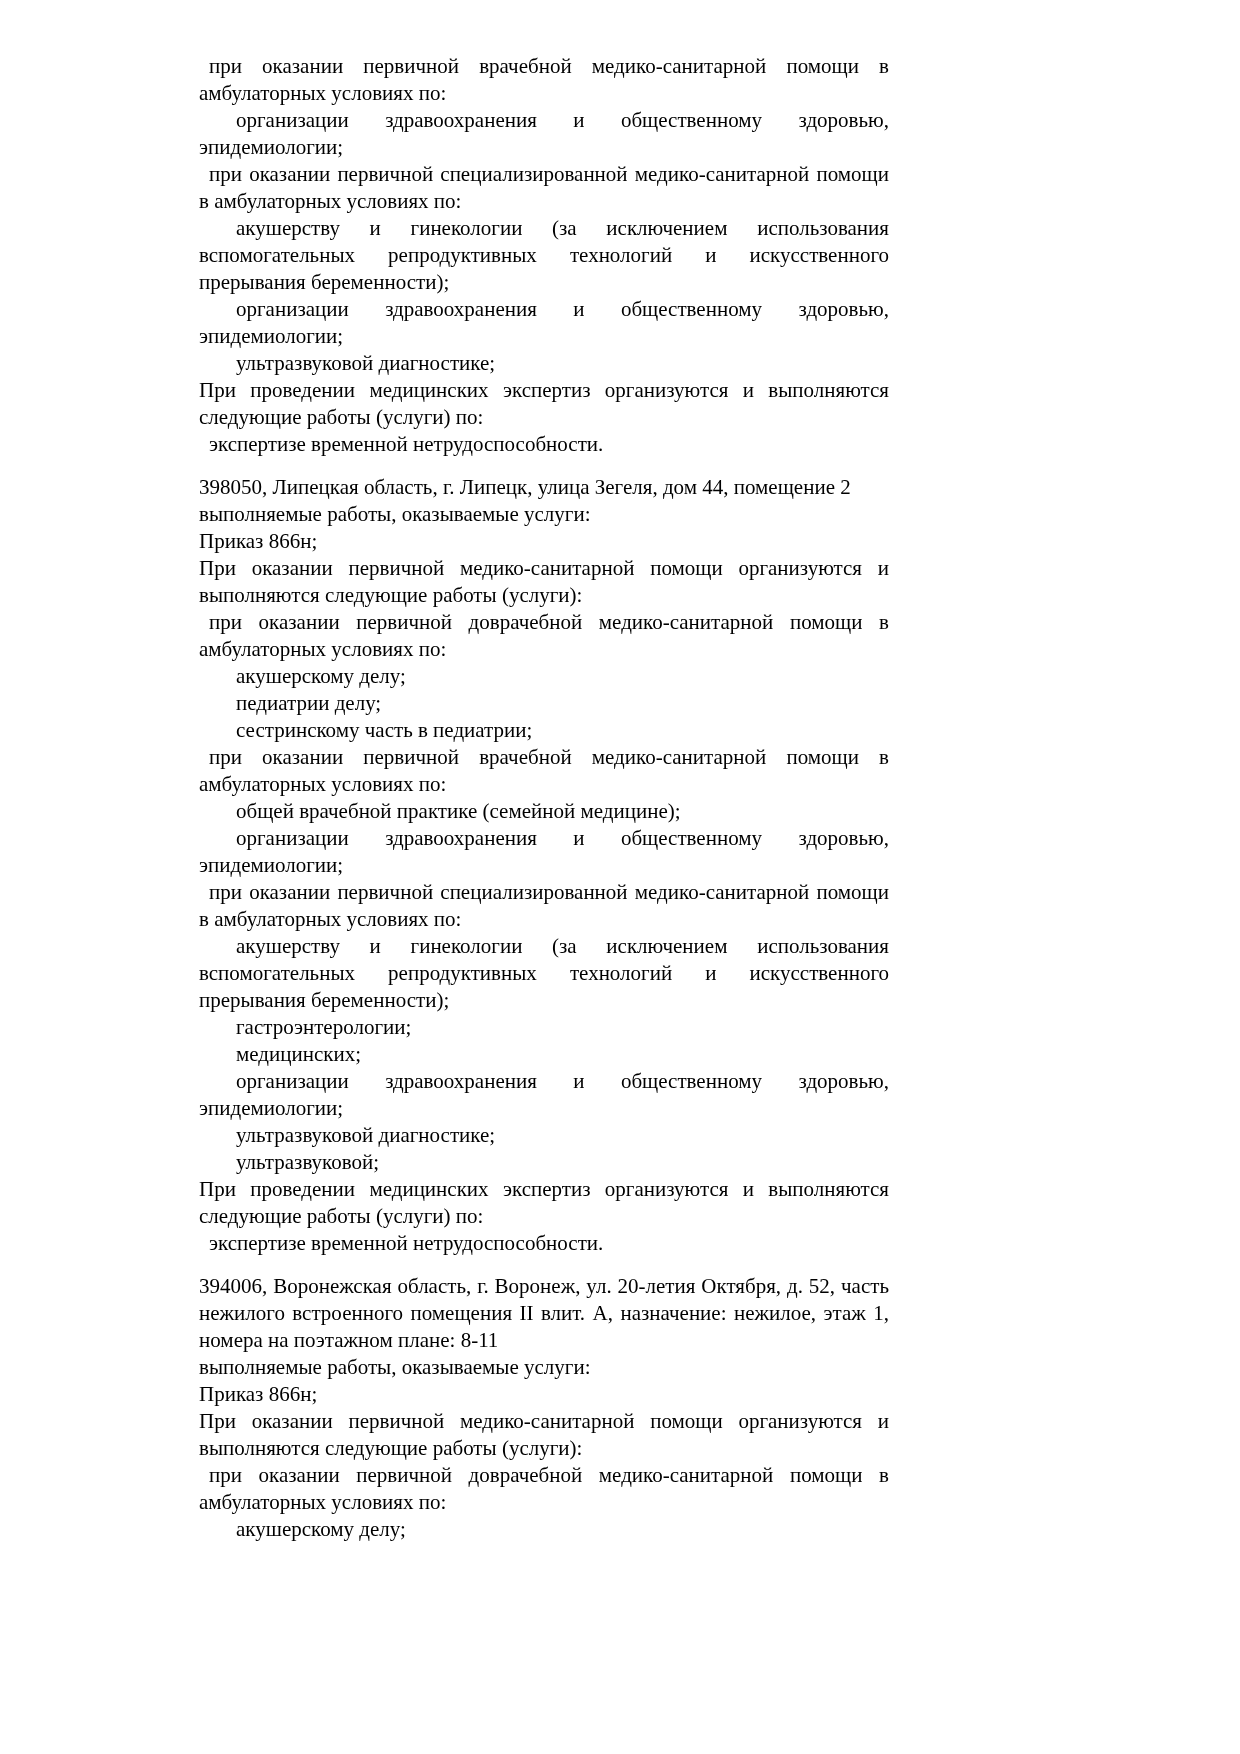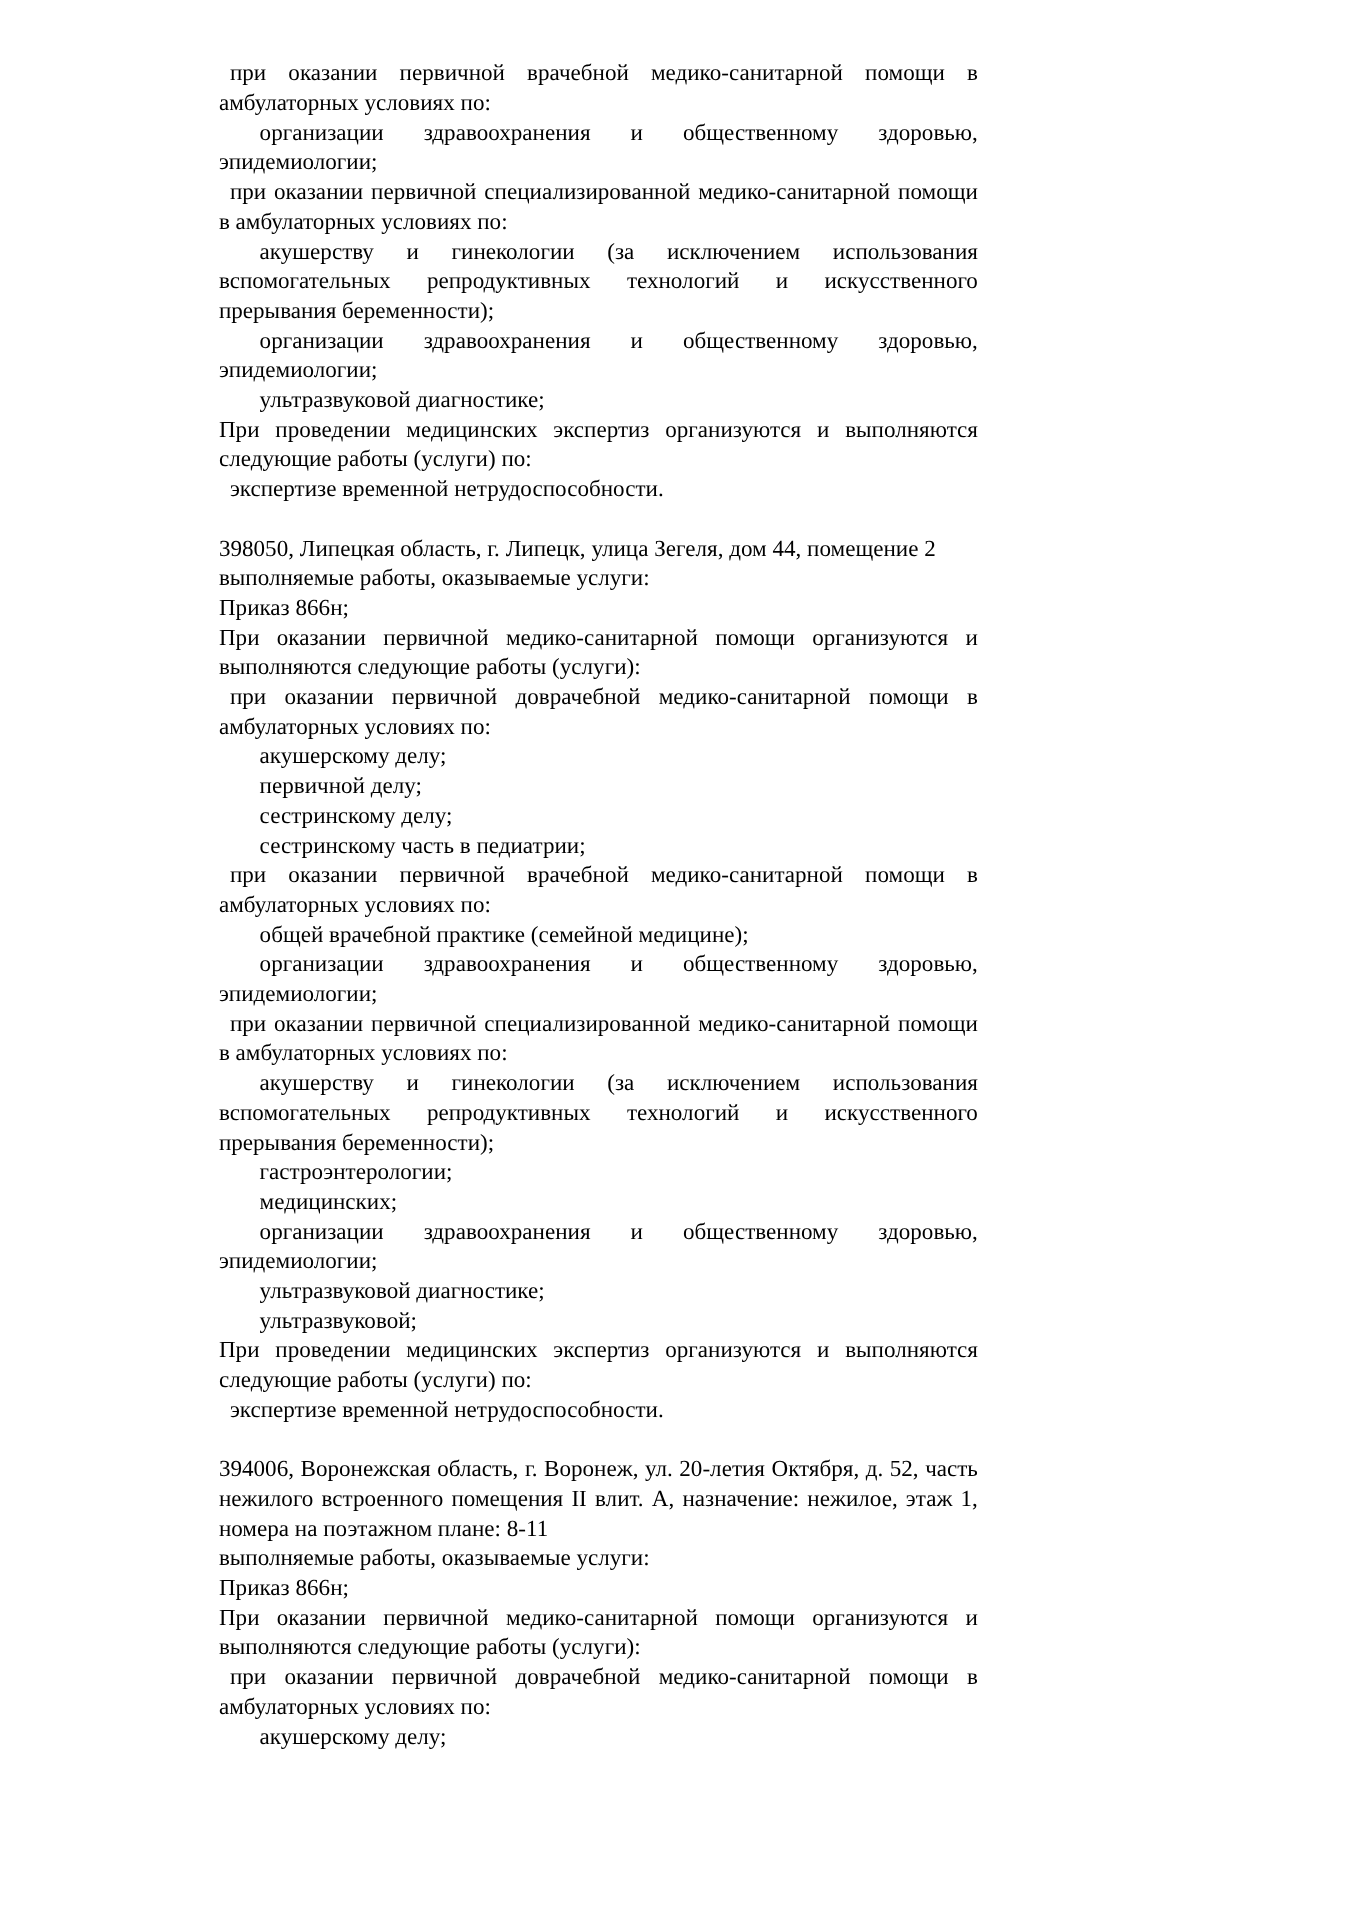--- a/index.html
+++ b/index.html
@@ -14,21 +14,21 @@
     height: 1754px;
     padding: 53px 183px 40px 199px;
     background: #ffffff;
     color: #000000;
     font-family: "Liberation Serif", "DejaVu Serif", serif;
     font-size: 21px;
     line-height: 27px;
     overflow: hidden;
   }
   .block + .block {
-    margin-top: 27px;
+    margin-top: 16px;
   }
   .page p {
     margin: 0;
     text-align: justify;
   }
   
   .ind-0 { margin-left: 0;    text-indent: 0; }    
   .ind-1 { margin-left: 14px; text-indent: 0; }    
   .ind-2 { margin-left: 12px; text-indent: 10px; } 
   .ind-3 { margin-left: 0;    text-indent: 37px; } 
@@ -47,22 +47,21 @@
       <p class="ind-1">При проведении медицинских экспертиз организуются и выполняются следующие работы (услуги) по:</p>
       <p class="ind-2">экспертизе временной нетрудоспособности.</p>
     </div>
     <div class="block">
       <p class="ind-0">398050, Липецкая область, г. Липецк, улица Зегеля, дом 44, помещение 2</p>
       <p class="ind-0">выполняемые работы, оказываемые услуги:</p>
       <p class="ind-1">Приказ 866н;</p>
       <p class="ind-1">При оказании первичной медико-санитарной помощи организуются и выполняются следующие работы (услуги):</p>
       <p class="ind-2">при оказании первичной доврачебной медико-санитарной помощи в амбулаторных условиях по:</p>
       <p class="ind-3">акушерскому делу;</p>
-      <p class="ind-3">первичной делу;</p>
-      <p class="ind-3">сестринскому делу;</p>
+      <p class="ind-3">педиатрии делу;</p>
       <p class="ind-3">сестринскому часть в педиатрии;</p>
       <p class="ind-2">при оказании первичной врачебной медико-санитарной помощи в амбулаторных условиях по:</p>
       <p class="ind-3">общей врачебной практике (семейной медицине);</p>
       <p class="ind-3">организации здравоохранения и общественному здоровью, эпидемиологии;</p>
       <p class="ind-2">при оказании первичной специализированной медико-санитарной помощи в амбулаторных условиях по:</p>
       <p class="ind-3">акушерству и гинекологии (за исключением использования вспомогательных репродуктивных технологий и искусственного прерывания беременности);</p>
       <p class="ind-3">гастроэнтерологии;</p>
       <p class="ind-3">медицинских;</p>
       <p class="ind-3">организации здравоохранения и общественному здоровью, эпидемиологии;</p>
       <p class="ind-3">ультразвуковой диагностике;</p>

